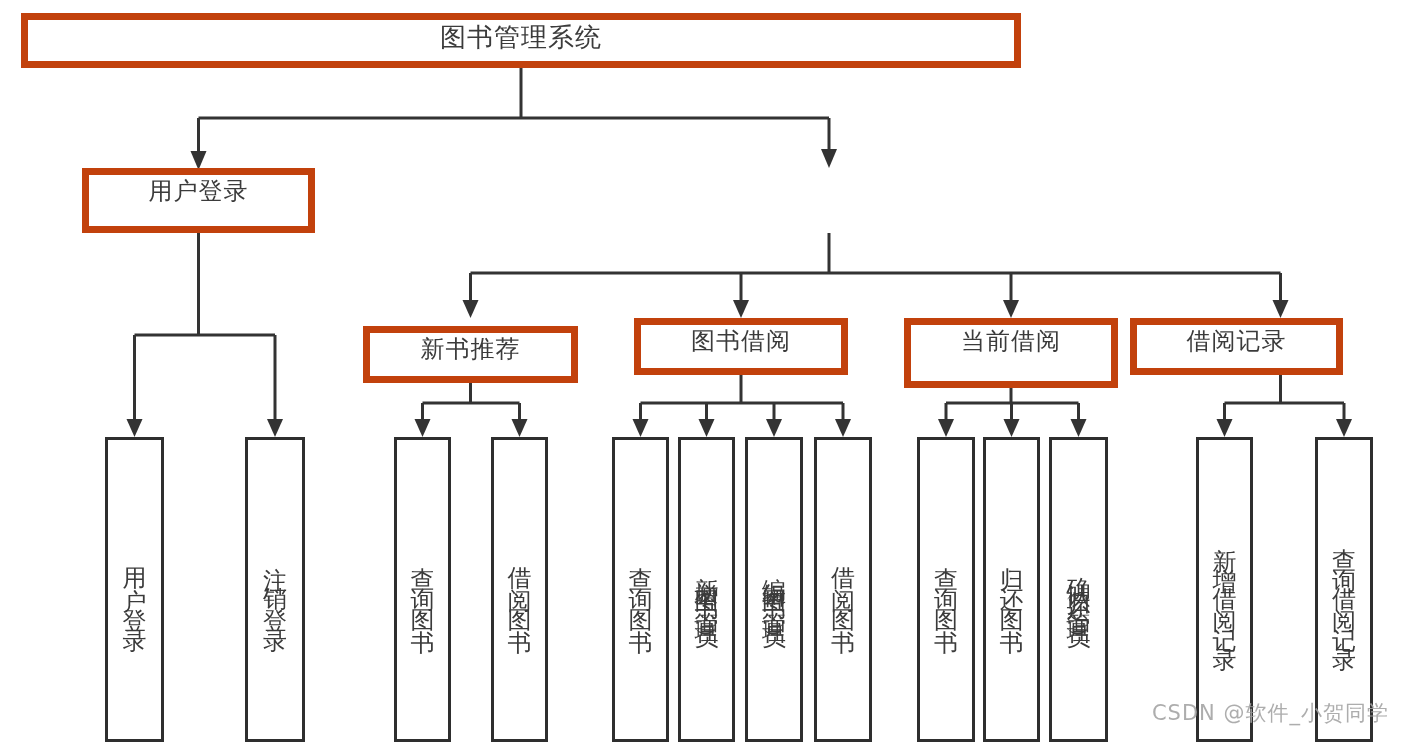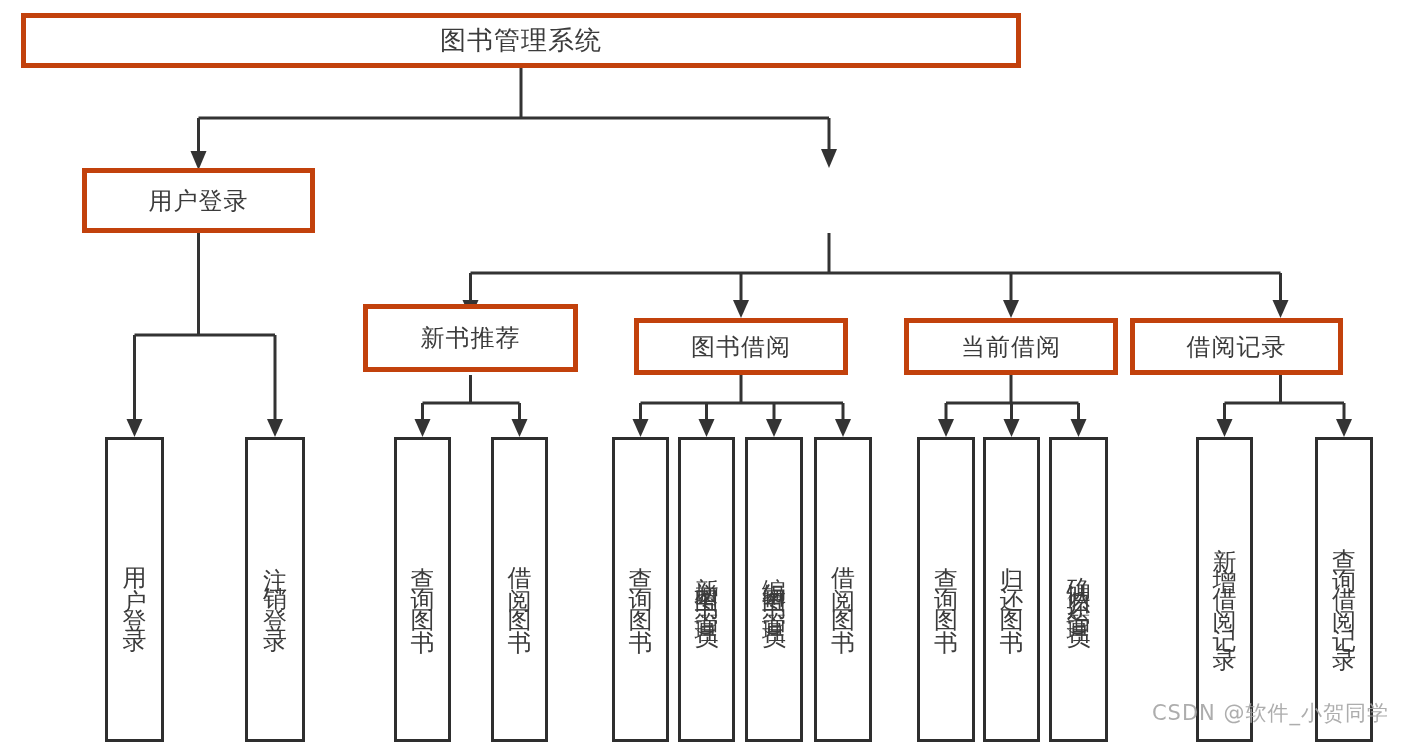--- a/index.html
+++ b/index.html
@@ -18,24 +18,24 @@
   #connector-layer {
     position: absolute;
     left: 0;
     top: 0;
     width: 1405px;
     height: 747px;
   }
   .hnode {
     position: absolute;
     box-sizing: border-box;
-    border: 5px solid #c2410c;
+    border: 7px solid #c2410c;
     background: #ffffff;
     display: flex;
-    align-items: center;
+    align-items: flex-start;
     justify-content: center;
     font-size: 24px;
     color: #3b3b3b;
     letter-spacing: 1px;
   }
   .hnode.root {
     font-size: 26px;
   }
   .leaf {
     position: absolute;
@@ -138,27 +138,27 @@
   </svg>
 
   <div class="hnode root" style="left:21px; top:13px; width:1000px; height:55px;">
     <span>图书管理系统</span>
   </div>
 
   <div class="hnode" style="left:82px; top:168px; width:233px; height:65px;">
     <span>用户登录</span>
   </div>
 
-  <div class="hnode" style="left:363px; top:304px; width:215px; height:68px;">
+  <div class="hnode" style="left:363px; top:326px; width:215px; height:57px;">
     <span>新书推荐</span>
   </div>
   <div class="hnode" style="left:634px; top:318px; width:214px; height:57px;font-family:Liberation Serif, serif;">
     <span>图书借阅</span>
   </div>
-  <div class="hnode" style="left:904px; top:318px; width:214px; height:57px;">
+  <div class="hnode" style="left:904px; top:318px; width:214px; height:70px;">
     <span>当前借阅</span>
   </div>
   <div class="hnode" style="left:1130px; top:318px; width:213px; height:57px;">
     <span>借阅记录</span>
   </div>
 
   <div class="leaf" style="left:105px; width:59px;">
     <span class="vtext" style="letter-spacing: 21px;">用户登录</span>
   </div>
   <div class="leaf" style="left:245px; width:60px;">

